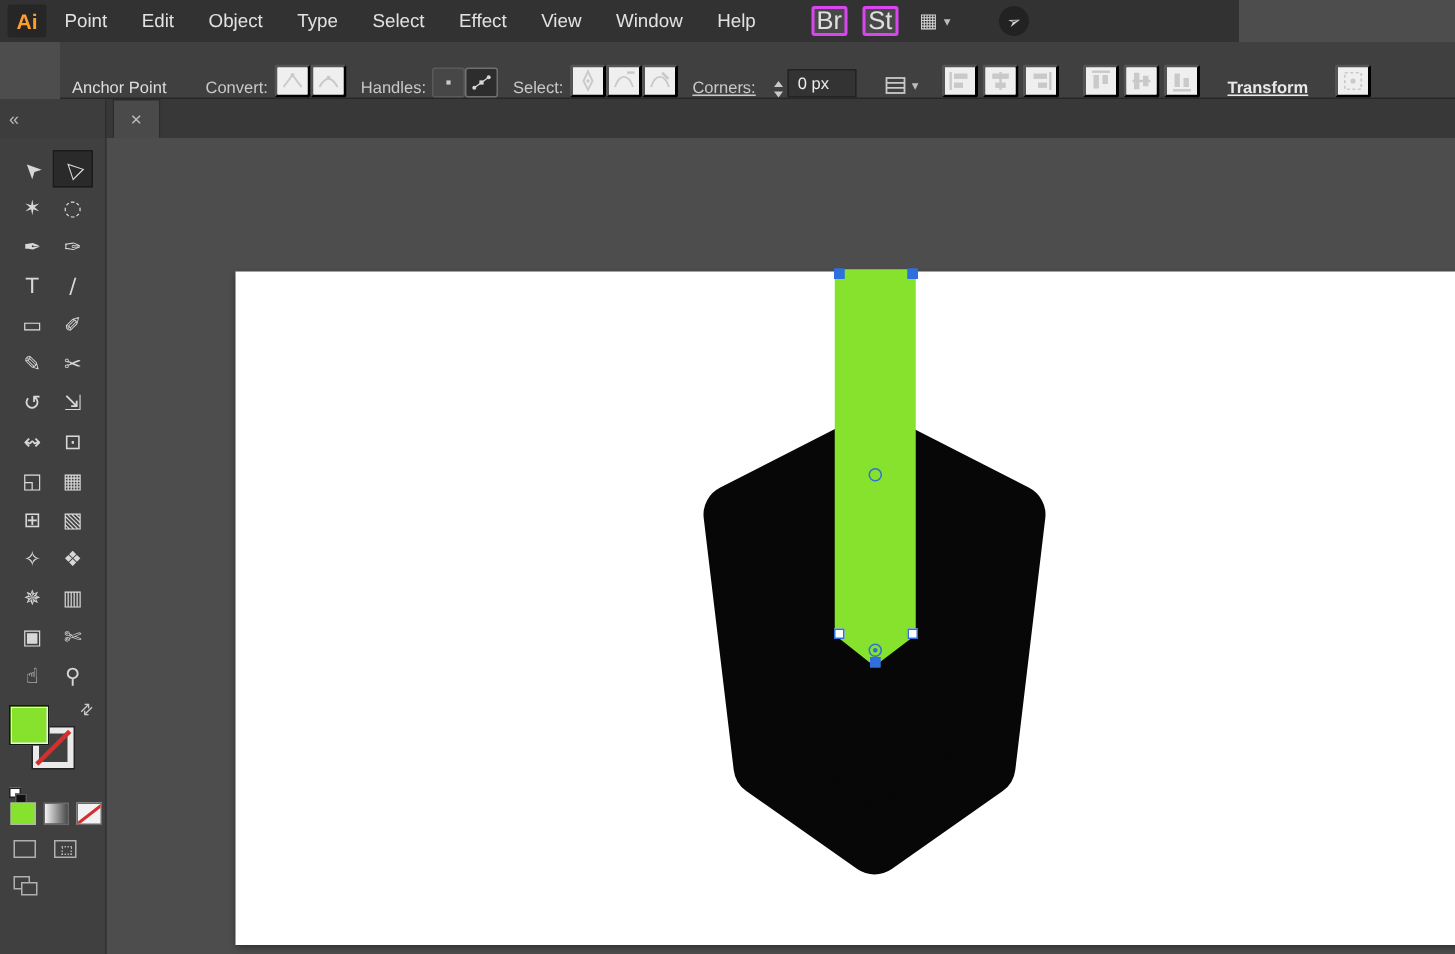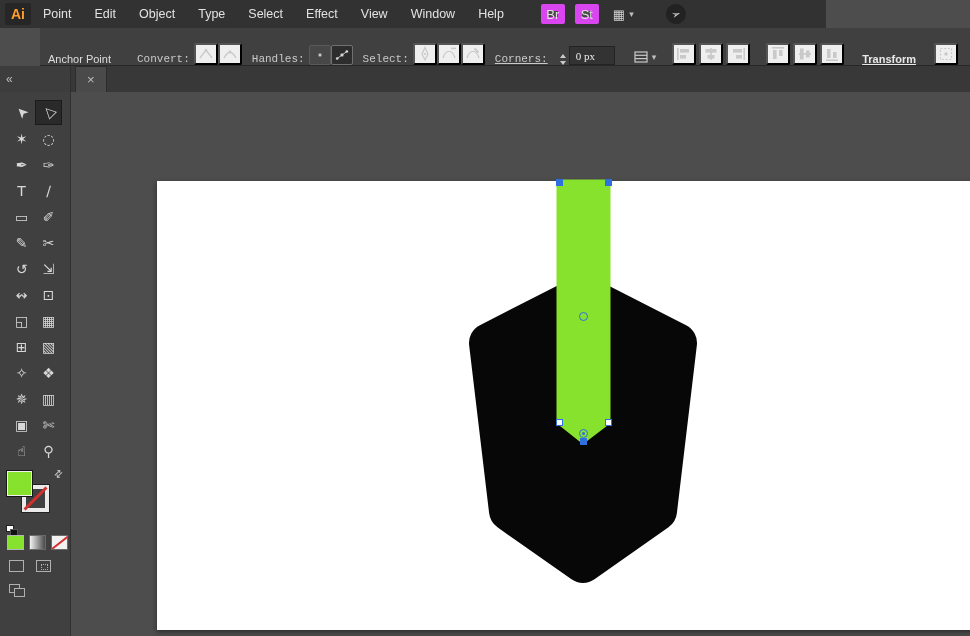--- a/index.html
+++ b/index.html
@@ -8,48 +8,48 @@
 
   
   .menubar { position:absolute; left:0; top:0; width:826px; height:28px; background:#323232;
              display:flex; align-items:center; color:#e2e2e2; font-size:12.5px; z-index:5; }
   .ai-logo { width:26px; height:22px; margin:0 12px 0 5px; background:#262626; color:#ff9c2e;
              font-weight:bold; font-size:14px; display:flex; align-items:center; justify-content:center;
              border-radius:2px; }
   .menus { display:flex; align-items:center; }
   .menu-item { margin-right:23px; cursor:default; }
   .menu-extra { display:flex; align-items:center; gap:10px; margin-left:14px; }
-  .sq-btn { width:24px; height:20px; background:#484848; border:7px solid #d946ef; color:#e0e0e0;
-            font-size:13px; border-radius:2px; display:flex; align-items:center; justify-content:center; }
+  .sq-btn { width:24px; height:20px; background:#484848; border:2px solid #d946ef; color:#e0e0e0;
+            font-size:17px; border-radius:2px; display:flex; align-items:center; justify-content:center; }
   .ws-btn { display:flex; align-items:center; gap:4px; margin-left:4px; color:#cfcfcf; }
   .ws-btn .grid-glyph { font-size:13px; }
   .ws-btn .chev { font-size:9px; color:#bdbdbd; }
   .share-circle { width:20px; height:20px; border-radius:50%; background:#222; margin-left:22px;
                   display:flex; align-items:center; justify-content:center; color:#d6d6d6; font-size:11px;
                   transform:rotate(-20deg); }
 
   
   .controlbar { position:absolute; left:0; top:28px; width:970px; height:38px; background:#404040;
                 border-bottom:1px solid #272727; display:flex; align-items:flex-end; font-size:11px;
                 color:#c9c9c9; padding:0 8px; z-index:5;margin-left:40px; }
   .cb-context { color:#dedede; margin-right:16px; }
-  .cb-label { margin:0 4px 0 10px;font-family:Liberation Mono, monospace; }
+  .cb-label { margin:0 4px 0 10px; }
   .icon-btn { width:24px; height:22px; display:flex; align-items:center; justify-content:center;
               border-radius:2px; }
   .icon-btn.bordered { border:1px solid #5a5a5a; width:22px; height:20px; background:#474747; }
   .icon-btn.pressed { background:#2d2d2d; border:1px solid #707070; }
   .icon-btn svg { display:block; }
   .u { text-decoration:underline; }
   .step { display:flex; flex-direction:column; gap:3px; margin:0 3px 0 8px; }
   .step .up { width:0; height:0; border-left:3.5px solid transparent; border-right:3.5px solid transparent;
               border-bottom:4px solid #c9c9c9; }
   .step .down { width:0; height:0; border-left:3.5px solid transparent; border-right:3.5px solid transparent;
                 border-top:4px solid #c9c9c9; }
   .cb-input { width:46px; height:19px; background:#333333; border:1px solid #232323; color:#ececec;
-              display:flex; align-items:center; padding-left:6px;font-family:Liberation Serif, serif; }
+              display:flex; align-items:center; padding-left:6px; }
   .sel-sim { display:flex; align-items:center; gap:3px; margin-left:18px; }
   .sel-sim .chev { font-size:9px; color:#bdbdbd; }
   .align-group { display:flex; align-items:center; gap:3px; margin-left:16px; }
   .align-gap { width:10px; }
   .transform-link { font-weight:bold; color:#e9e9e9; text-decoration:underline; margin-left:18px; }
   .isolate-btn { margin-left:18px; }
 
   
   .tabbar { position:absolute; left:0; top:66px; width:970px; height:26px; background:#383838;
             display:flex; align-items:stretch; z-index:4; }

